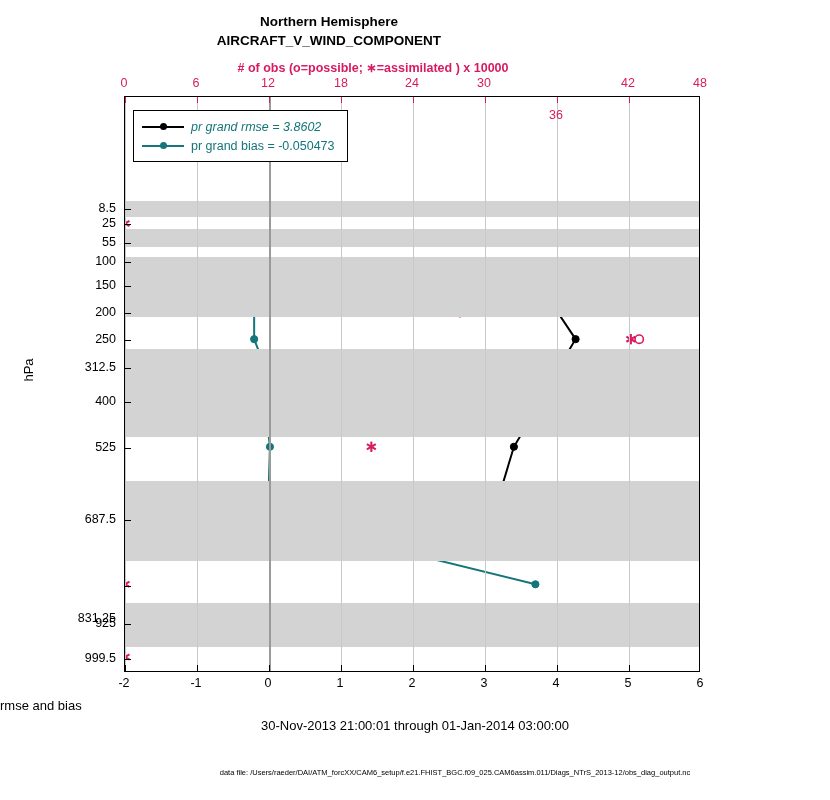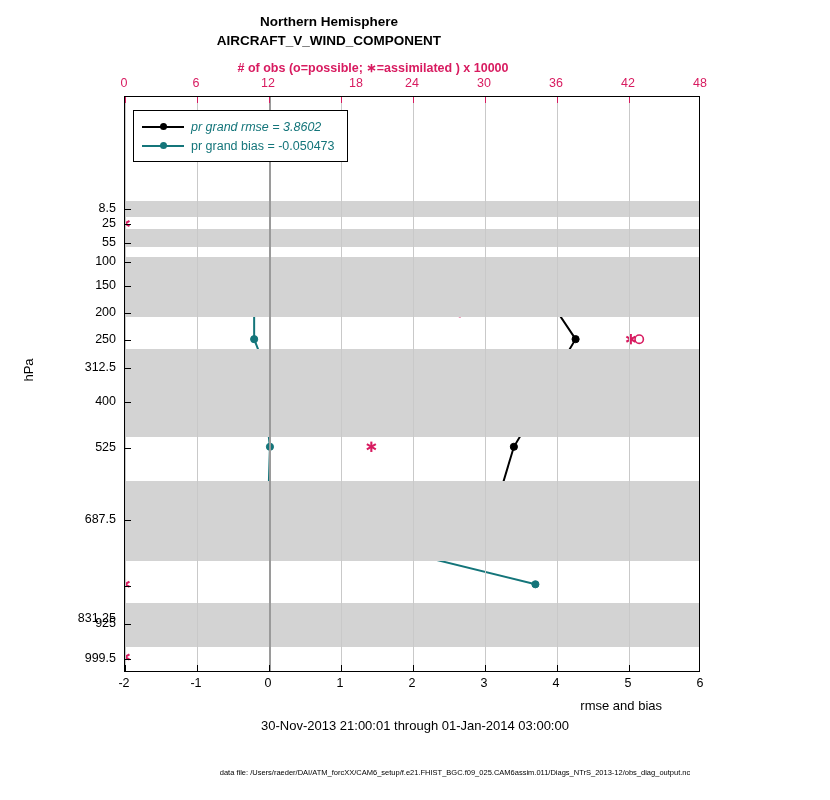--- a/index.html
+++ b/index.html
@@ -110,21 +110,21 @@
     text-align: right;
     transform: translateY(-50%);
     right: 714px;
     white-space: nowrap;
   }
   .axis-title-x {
     position: absolute;
     left: 0;
     top: 698px;
     width: 662px;
-    text-align: right;
+    text-align: left;
     font-size: 13px;
     color: #000;
   }
   .axis-title-y {
     position: absolute;
     left: 28px;
     top: 370px;
     font-size: 13px;
     color: #000;
     transform: translate(-50%, -50%) rotate(-90deg);
@@ -381,24 +381,24 @@
     <div class="xlabel-bottom" style="left: 268px;">0</div>
     <div class="xlabel-bottom" style="left: 340px;">1</div>
     <div class="xlabel-bottom" style="left: 412px;">2</div>
     <div class="xlabel-bottom" style="left: 484px;">3</div>
     <div class="xlabel-bottom" style="left: 556px;">4</div>
     <div class="xlabel-bottom" style="left: 628px;">5</div>
     <div class="xlabel-bottom" style="left: 700px;">6</div>
     <div class="xlabel-top" style="left: 124px;">0</div>
     <div class="xlabel-top" style="left: 196px;">6</div>
     <div class="xlabel-top" style="left: 268px;">12</div>
-    <div class="xlabel-top" style="left: 356px;">18</div>
+    <div class="xlabel-top" style="left: 341px;">18</div>
     <div class="xlabel-top" style="left: 412px;">24</div>
     <div class="xlabel-top" style="left: 484px;">30</div>
-    <div class="xlabel-top" style="left: 556px;">36</div>
+    <div class="xlabel-top" style="left: 556px; margin-top: 32px;">36</div>
     <div class="xlabel-top" style="left: 628px;">42</div>
     <div class="xlabel-top" style="left: 700px;">48</div>
     <div class="ylabel-tick" style="top: 208px;">8.5</div>
     <div class="ylabel-tick" style="top: 223px;">25</div>
     <div class="ylabel-tick" style="top: 242px;">55</div>
     <div class="ylabel-tick" style="top: 261px;">100</div>
     <div class="ylabel-tick" style="top: 285px;">150</div>
     <div class="ylabel-tick" style="top: 312px;">200</div>
     <div class="ylabel-tick" style="top: 339px;">250</div>
     <div class="ylabel-tick" style="top: 367px;">312.5</div>

